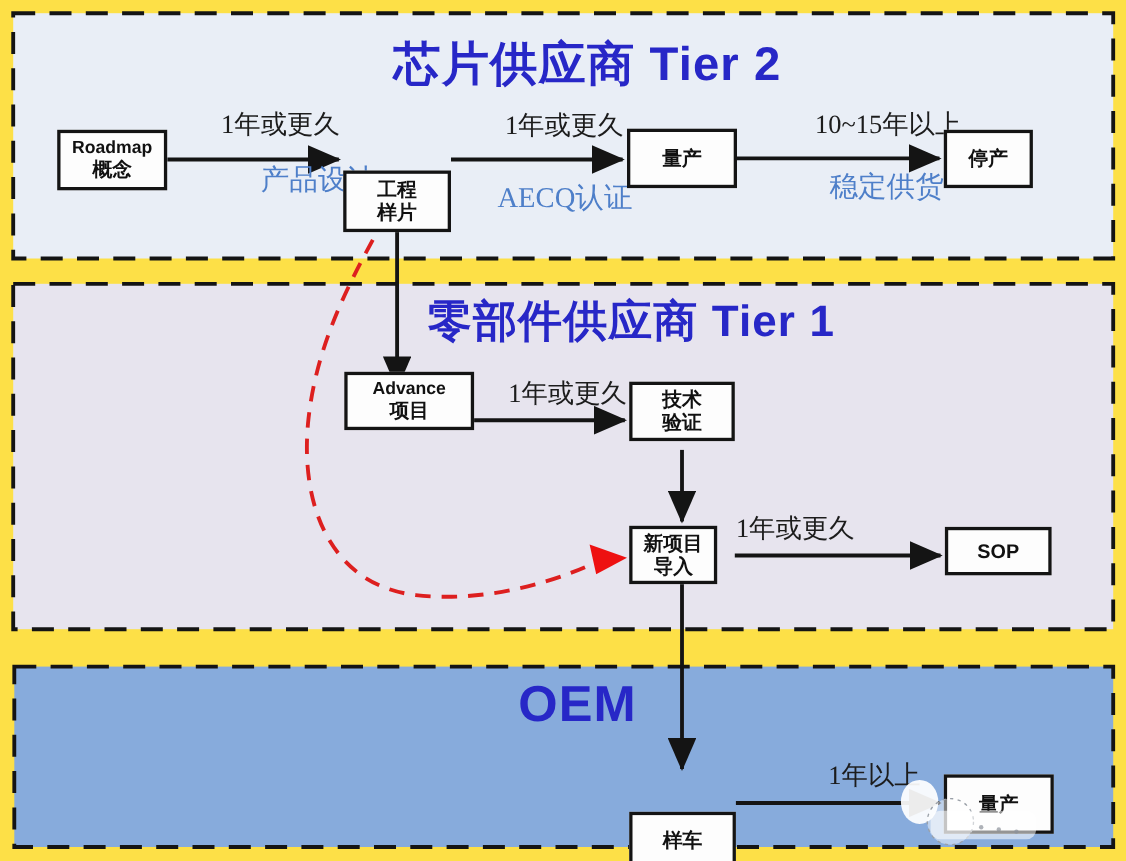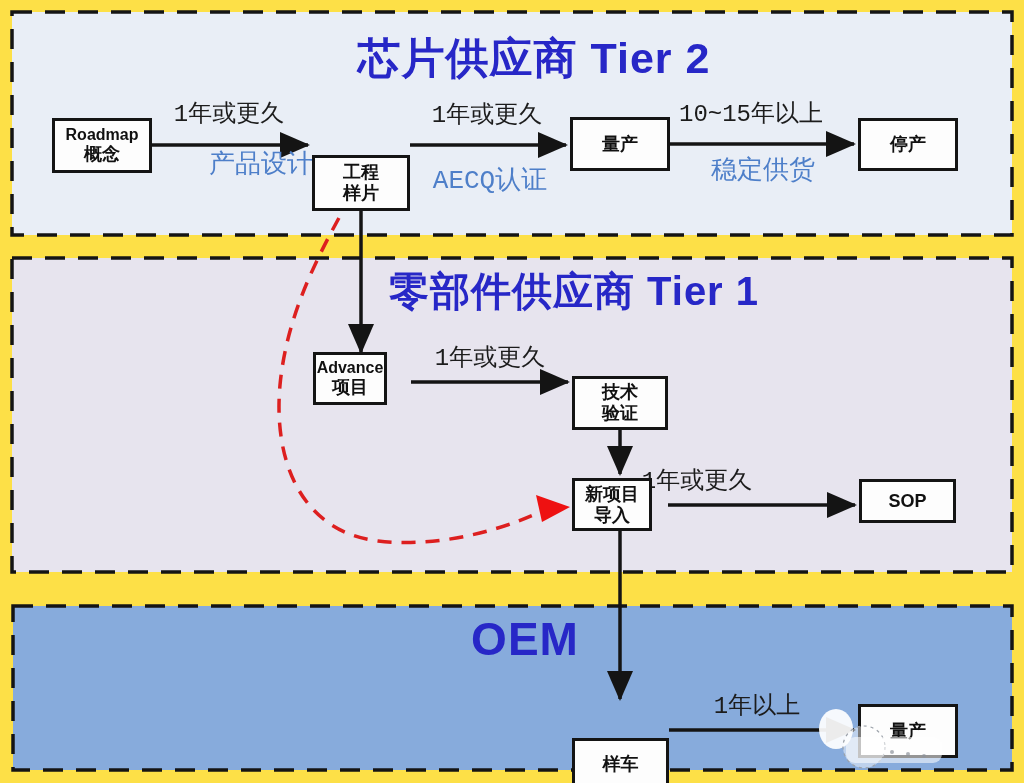--- a/index.html
+++ b/index.html
@@ -31,40 +31,40 @@
     font-weight:bold;color:#111;
     line-height:1.15;
     z-index:3;
     box-sizing:border-box;
   }
   .node .en{font-family:Liberation Sans, sans-serif;font-size:16px;}
   .node .zh{font-size:18px;}
   .b-roadmap{left:52px;top:118px;width:100px;height:55px;}
   .b-sample{left:312px;top:117px;width:98px;height:56px;margin-top:38px;}
   .b-mp{left:570px;top:117px;width:100px;height:54px;}
-  .b-eol{left:858px;top:118px;width:100px;height:53px;}
-  .b-advance{left:313px;top:352px;width:74px;height:53px;}
-  .b-tech{left:572px;top:376px;width:96px;height:54px;}
+  .b-eol{left:858px;top:118px;width:81px;height:53px;}
+  .b-advance{left:313px;top:338px;width:118px;height:53px;}
+  .b-tech{left:572px;top:347px;width:96px;height:54px;}
   .b-npi{left:572px;top:478px;width:80px;height:53px;}
   .b-sop{left:859px;top:479px;width:97px;height:44px;}
   .b-car{left:572px;top:738px;width:97px;height:52px;}
   .b-oemmp{left:858px;top:704px;width:100px;height:54px;}
   .edge-label{
     position:absolute;
-    text-align:center;
-    font-family:Liberation Mono, monospace;
+    text-align:right;
+    font-family:Liberation Serif, serif;
     color:#1c1c1c;
     font-size:24px;
     z-index:2;
     white-space:nowrap;
   }
   .edge-label.blue{color:#4e7fc9;font-size:26px;}
   .l-a1{left:149px;top:97px;width:160px;}
   .l-a2{left:407px;top:98px;width:160px;}
-  .l-a3{left:656px;top:97px;width:190px;}
+  .l-a3{left:684px;top:97px;width:190px;}
   .l-b1{left:149px;top:146px;width:160px;margin-left:32px;}
   .l-b2{left:405px;top:162px;width:170px;}
   .l-b3{left:668px;top:152px;width:190px;}
   .l-a5{left:410px;top:341px;width:160px;}
   .l-a7{left:617px;top:464px;width:160px;}
   .l-a9{left:677px;top:689px;width:160px;}
 </style>
 </head>
 <body>
 

